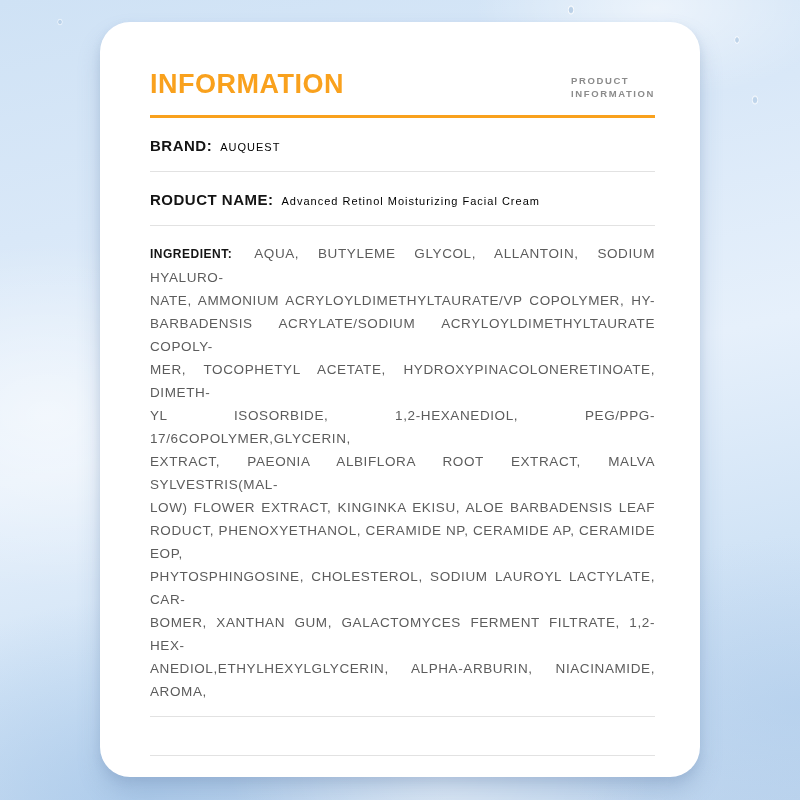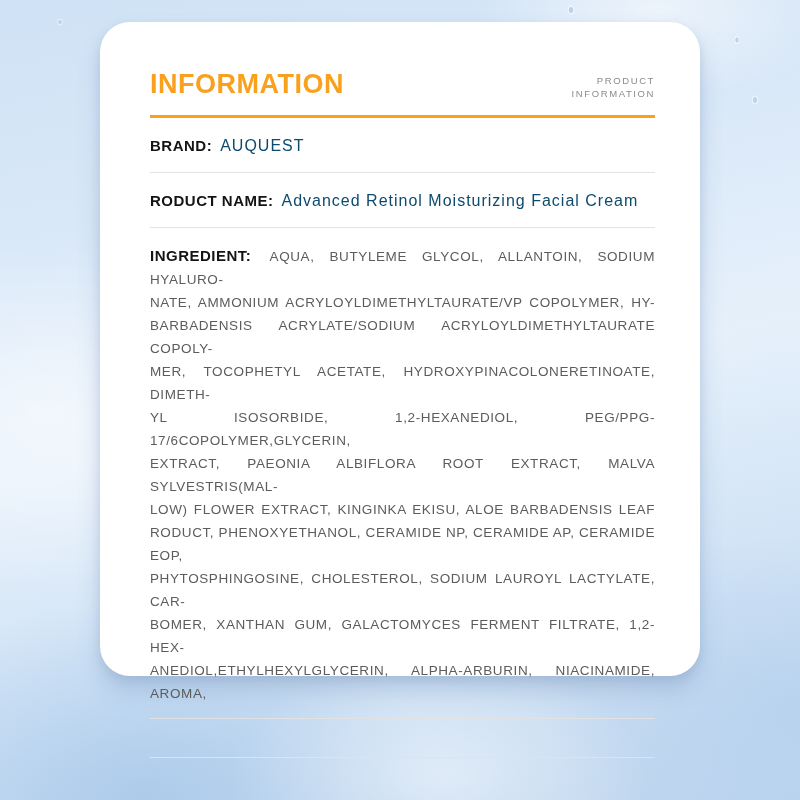--- a/index.html
+++ b/index.html
@@ -12,34 +12,34 @@
       radial-gradient(420px 280px at 18% 100%, rgba(150,188,228,.55), rgba(150,188,228,0) 72%),
       radial-gradient(380px 240px at 100% 88%, rgba(165,198,233,.40), rgba(165,198,233,0) 70%),
       linear-gradient(168deg,#cfe2f5 0%,#d9e8f8 25%,#e6f0fb 50%,#d2e4f6 72%,#bed5ee 100%);}
   .droplets{position:absolute;inset:0;
     background:
       radial-gradient(5px 7px at 571px 10px, rgba(140,175,210,.45) 35%, rgba(255,255,255,.8) 55%, transparent 72%),
       radial-gradient(4px 5px at 598px 32px, rgba(140,175,210,.40) 35%, rgba(255,255,255,.8) 55%, transparent 72%),
       radial-gradient(4px 6px at 737px 40px, rgba(140,175,210,.40) 35%, rgba(255,255,255,.7) 55%, transparent 72%),
       radial-gradient(5px 7px at 755px 100px, rgba(140,175,210,.35) 35%, rgba(255,255,255,.7) 55%, transparent 72%),
       radial-gradient(4px 5px at 60px 22px, rgba(140,175,210,.30) 35%, rgba(255,255,255,.7) 55%, transparent 72%);}
-  .card{position:absolute;left:100px;top:22px;width:600px;height:654px;box-sizing:border-box;
+  .card{position:absolute;left:100px;top:22px;width:600px;height:755px;box-sizing:border-box;
     background:#ffffff;border-radius:30px;padding:48px 45px 0 50px;
     box-shadow:0 14px 22px rgba(110,140,180,.30),0 4px 8px rgba(110,140,180,.18);}
   .card-header{display:flex;justify-content:space-between;align-items:flex-start;}
   .title{margin:0;font-size:27px;font-weight:800;letter-spacing:.5px;line-height:28px;}
-  .subtitle{text-align:right;font-size:9.5px;color:#8b8b8b;letter-spacing:1.6px;line-height:13px;padding-top:4px;}
+  .subtitle{font-size:9.5px;color:#8b8b8b;letter-spacing:1.6px;line-height:13px;padding-top:4px;font-weight:bold;}
   .orange-rule{height:3px;margin-top:15px;}
   .row{display:flex;align-items:baseline;padding:19px 0 17px;border-bottom:1px solid #e2e2e2;}
   .lbl{font-weight:700;color:#141414;font-size:15px;letter-spacing:.5px;margin-right:8px;white-space:nowrap;}
-  .val{color:#0c4a6e;font-size:16px;letter-spacing:1px;}
+  .val{color:#000000;font-size:11px;letter-spacing:1px;}
   .ingredient{padding:16px 0 13px;border-bottom:1px solid #e2e2e2;}
   .ing-line{font-size:13.5px;color:#5c5c5c;letter-spacing:.6px;line-height:23px;text-align:justify;}
   .ing-line.jl{text-align-last:justify;}
-  .ing-line .lbl{font-size:15px;margin-right:4px;}
+  .ing-line .lbl{font-size:12px;margin-right:4px;}
   .effect{padding:20px 0 18px;border-bottom:1px solid #e2e2e2;
     font-size:14px;color:#5c5c5c;line-height:25px;letter-spacing:.6px;}
 </style>
 </head>
 <body>
 
 <div class="bg">
   <div class="droplets"></div>
 </div>
 

